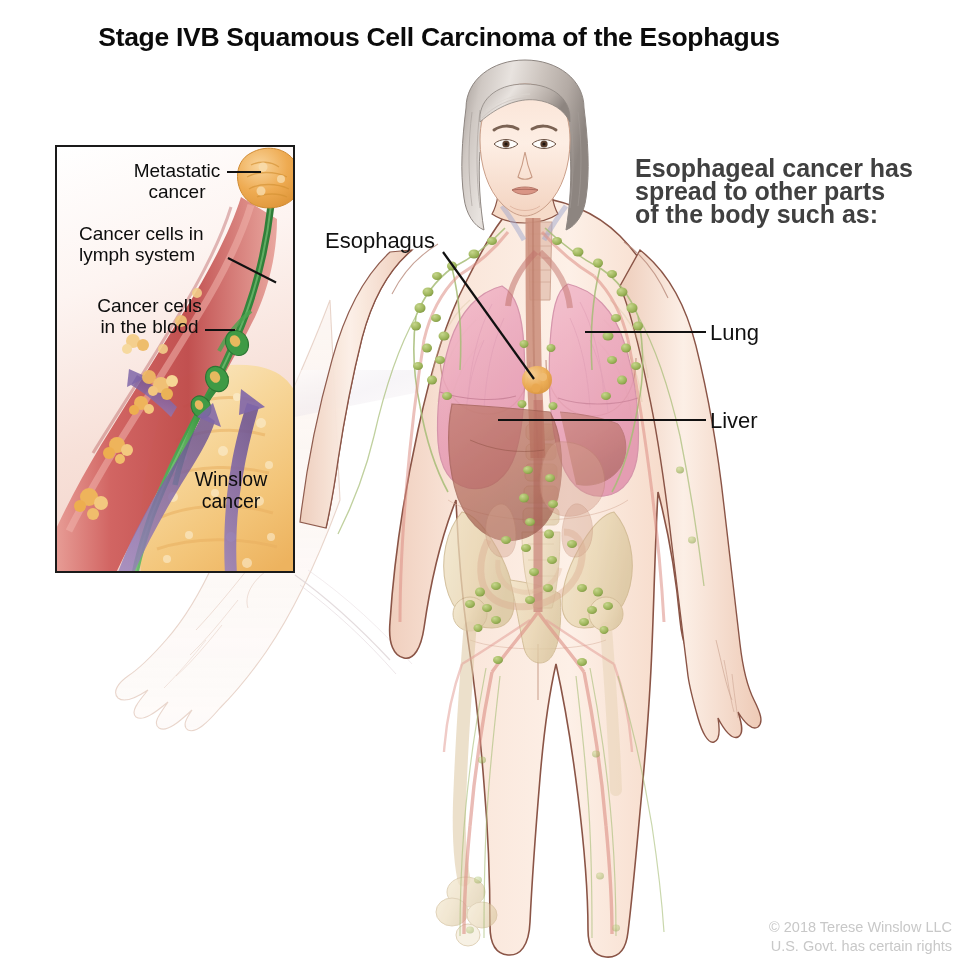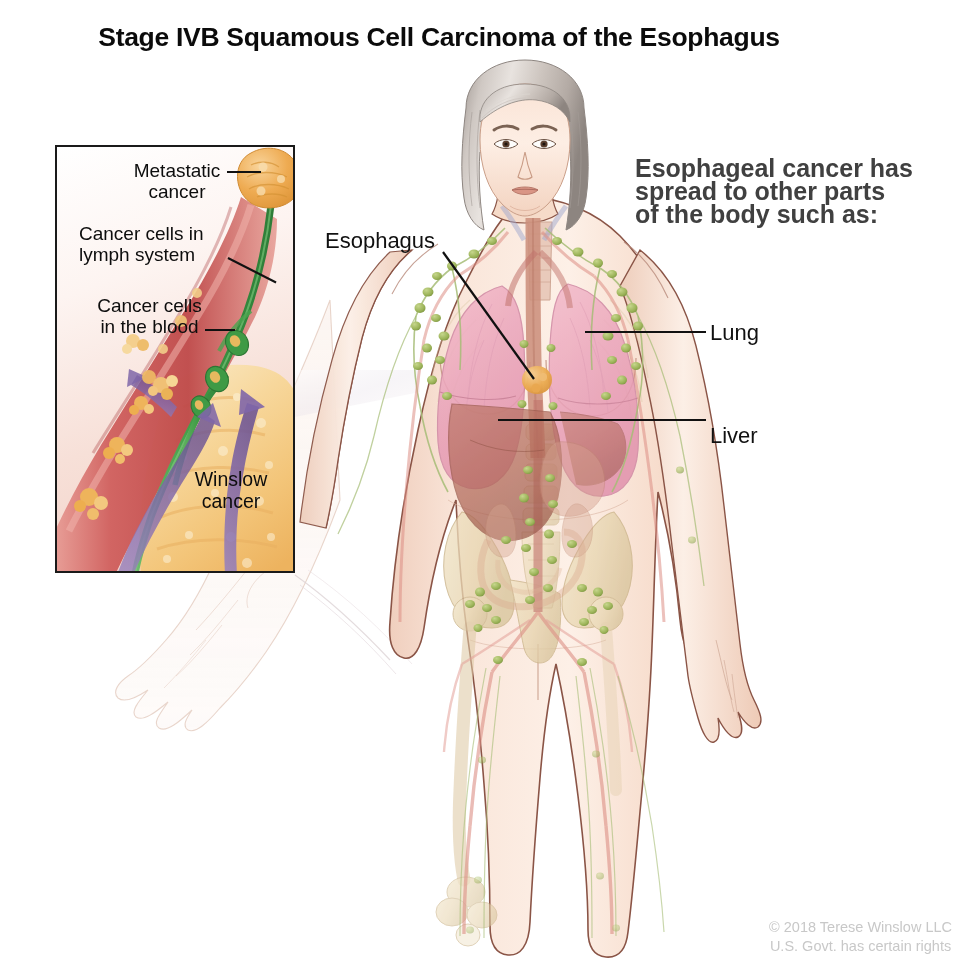--- a/index.html
+++ b/index.html
@@ -17,25 +17,25 @@
   
   .right-head{
     position:absolute;left:635px;top:157px;width:300px;
     font-weight:bold;font-size:25px;line-height:23px;color:#404040;
   }
 
   
   .lbl{position:absolute;font-size:22px;color:#111;white-space:nowrap;text-align:right;}
   .lbl-esophagus{left:325px;top:228px;}
   .lbl-lung{left:710px;top:320px;}
-  .lbl-liver{left:710px;top:408px;margin-top:15px;}
+  .lbl-liver{left:710px;top:408px;}
 
   
   .copyright{
-    position:absolute;right:18px;bottom:14px;text-align:center;
+    position:absolute;right:18px;bottom:14px;text-align:right;
     font-size:14.5px;line-height:19px;color:#c8c8c8;
   }
 
   
   .inset{
     position:absolute;left:55px;top:145px;width:240px;height:428px;
     border:2.5px solid #1a1a1a;overflow:hidden;background:#fff;
     box-sizing:border-box;
   }
   .inset-bg{position:absolute;inset:0;

